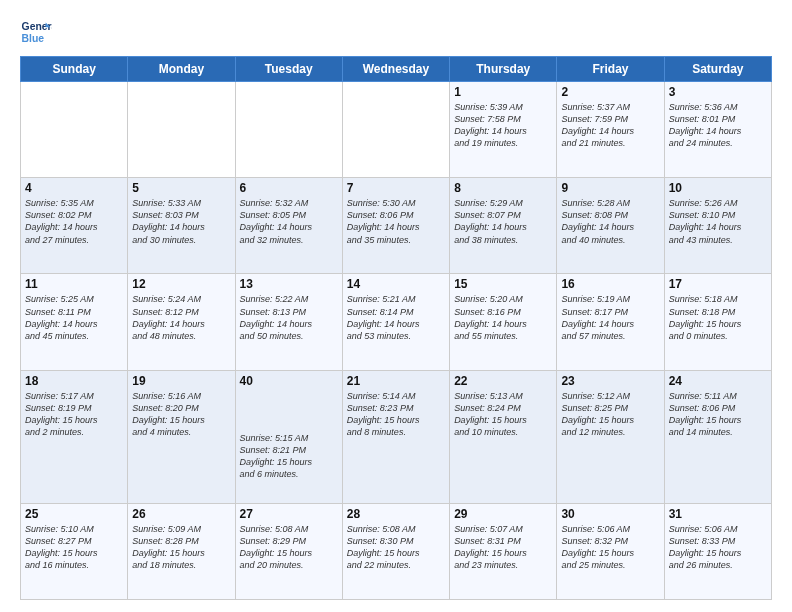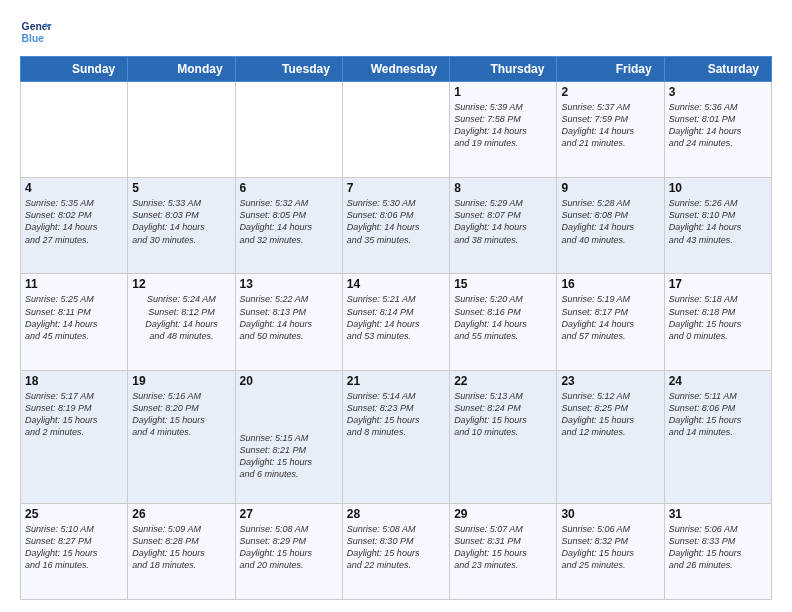--- a/index.html
+++ b/index.html
@@ -52,21 +52,21 @@
       border-collapse: collapse;
       width: 100%;
       table-layout: fixed;
     }
     .calendar thead tr th {
       background: #2a6ab5;
       color: #fff;
       font-size: 12px;
       font-weight: bold;
       padding: 5px 12px;
-      text-align: right;
+      text-align: center;
       border: 1px solid #4a8ad5;
     }
     .calendar tbody tr td {
       vertical-align: top;
       border: 1px solid #ccc;
       padding: 3px 4px;
       font-size: 9.5px;
       color: #333;
       height: 82px;
     }
@@ -205,21 +205,21 @@
         <tr>
           <td>
             <span class="day-number">11</span>
             <div class="cell-text" style="white-space: pre-line;">Sunrise: 5:25 AM
 Sunset: 8:11 PM
 Daylight: 14 hours
 and 45 minutes.</div>
           </td>
           <td>
             <span class="day-number">12</span>
-            <div class="cell-text" style="white-space: pre-line; text-align: center;">Sunrise: 5:24 AM
+            <div class="cell-text" style="white-space: pre-line;">Sunrise: 5:24 AM
 Sunset: 8:12 PM
 Daylight: 14 hours
 and 48 minutes.</div>
           </td>
           <td>
             <span class="day-number">13</span>
             <div class="cell-text" style="white-space: pre-line;">Sunrise: 5:22 AM
 Sunset: 8:13 PM
 Daylight: 14 hours
 and 50 minutes.</div>
@@ -262,21 +262,21 @@
 and 2 minutes.</div>
           </td>
           <td>
             <span class="day-number">19</span>
             <div class="cell-text" style="white-space: pre-line;">Sunrise: 5:16 AM
 Sunset: 8:20 PM
 Daylight: 15 hours
 and 4 minutes.</div>
           </td>
           <td>
-            <span class="day-number">20</span>
+            <span class="day-number">40</span>
             <div class="cell-text" style="white-space: pre-line; margin-top: 44px;">Sunrise: 5:15 AM
 Sunset: 8:21 PM
 Daylight: 15 hours
 and 6 minutes.</div>
           </td>
           <td>
             <span class="day-number">21</span>
             <div class="cell-text" style="white-space: pre-line;">Sunrise: 5:14 AM
 Sunset: 8:23 PM
 Daylight: 15 hours

